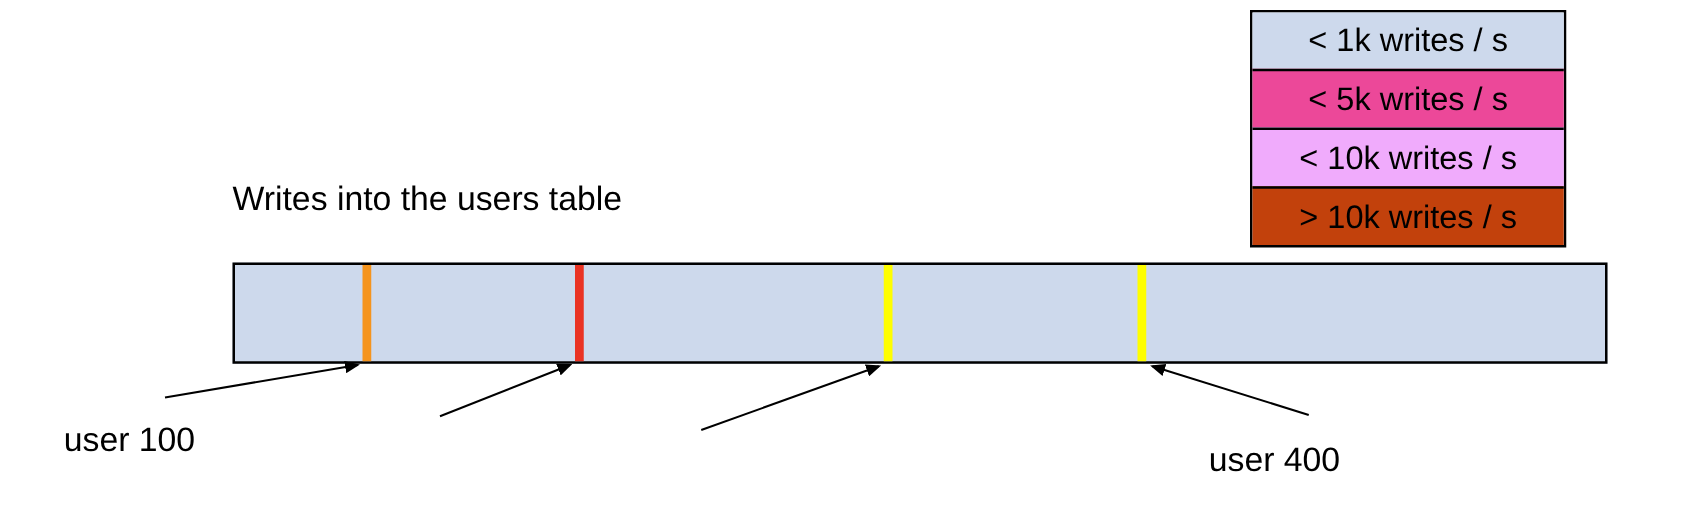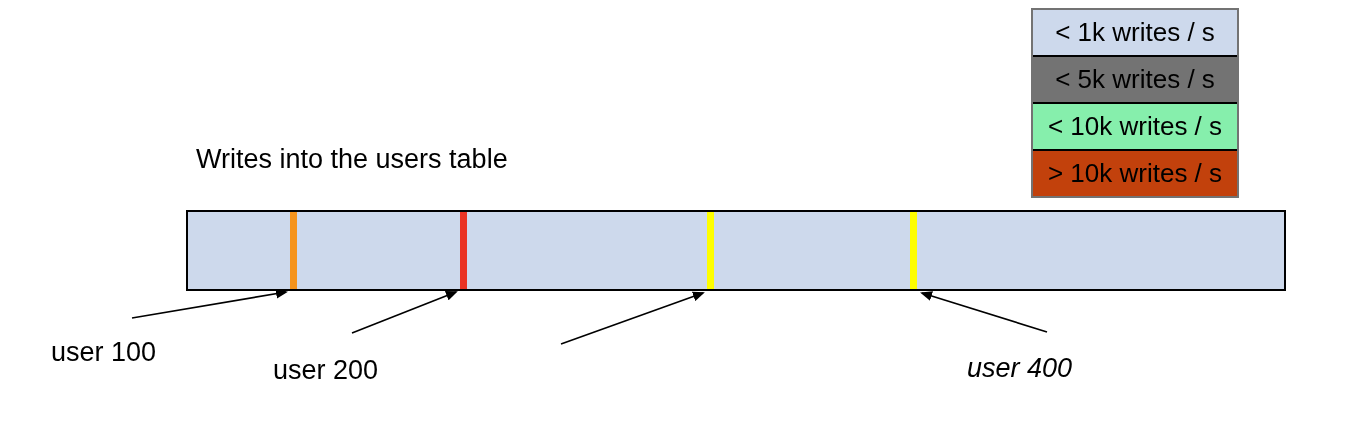--- a/index.html
+++ b/index.html
@@ -13,21 +13,21 @@
   }
   .canvas {
     position: relative;
     width: 1350px;
     height: 422px;
     background: #ffffff;
     overflow: hidden;
   }
   .diagram-title {
     position: absolute;
-    left: 196px;
+    left: 186px;
     top: 143px;
     font-size: 27px;
     line-height: 32px;
     color: #000000;
     white-space: nowrap;
   }
   .shard-bar {
     position: absolute;
     left: 186px;
     top: 210px;
@@ -42,24 +42,24 @@
     top: 0;
     bottom: 0;
     width: 7px;
   }
   .marker-orange { left: 102px; }
   .marker-red    { left: 272px; }
   .marker-yellow-1 { left: 519px; }
   .marker-yellow-2 { left: 722px; }
   .legend {
     position: absolute;
-    left: 1031px;
+    left: 1000px;
     top: 8px;
-    width: 208px;
-    border: 2px solid #737373;
+    width: 253px;
+    border: 2px solid #000000;
     box-sizing: border-box;
   }
   .legend-row {
     height: 45px;
     display: flex;
     align-items: center;
     justify-content: center;
     font-size: 26px;
     white-space: nowrap;
   }
@@ -69,43 +69,43 @@
   .user-label {
     position: absolute;
     font-size: 27px;
     line-height: 30px;
     white-space: nowrap;
     color: #000000;
   }
   .label-user-100 { left: 51px;  top: 337px; text-align: center; }
   .label-user-200 { left: 273px; top: 355px; }
   .label-user-300 { left: 493px; top: 355px; }
-  .label-user-400 { left: 967px; top: 353px; font-style: italic; }
+  .label-user-400 { left: 967px; top: 353px; }
   .arrow-layer {
     position: absolute;
     left: 0;
     top: 0;
     pointer-events: none;
   }
 </style>
 </head>
 <body>
 
 <div class="canvas">
 
   <div class="diagram-title">Writes into the users table</div>
 
   <div class="legend">
     <div class="legend-row" style="background-color: rgb(205, 217, 236);">
       <span>&lt; 1k writes / s</span>
     </div>
-    <div class="legend-row" style="background-color: #737373;">
+    <div class="legend-row" style="background-color: #ec4899;">
       <span>&lt; 5k writes / s</span>
     </div>
-    <div class="legend-row" style="background-color: #86efac;">
+    <div class="legend-row" style="background-color: #f0abfc;">
       <span>&lt; 10k writes / s</span>
     </div>
     <div class="legend-row" style="background-color: #c2410c;">
       <span>&gt; 10k writes / s</span>
     </div>
   </div>
 
   <div class="shard-bar" style="background-color: rgb(205, 217, 236);">
     <div class="marker marker-orange" style="background-color: rgb(245, 148, 29);"></div>
     <div class="marker marker-red" style="background-color: rgb(234, 51, 35);"></div>
@@ -119,16 +119,15 @@
         <path d="M0,0 L12,5 L0,10 Z" fill="#000000"></path>
       </marker>
     </defs>
     <line x1="132" y1="318" x2="286" y2="292" stroke="#000000" stroke-width="1.6" marker-end="url(#arrowhead)"></line>
     <line x1="352" y1="333" x2="456" y2="292" stroke="#000000" stroke-width="1.6" marker-end="url(#arrowhead)"></line>
     <line x1="561" y1="344" x2="703" y2="293" stroke="#000000" stroke-width="1.6" marker-end="url(#arrowhead)"></line>
     <line x1="1047" y1="332" x2="922" y2="293" stroke="#000000" stroke-width="1.6" marker-end="url(#arrowhead)"></line>
   </svg>
 
   <div class="user-label label-user-100">user 100</div>
-  <div class="user-label label-user-200">user 200</div>
   <div class="user-label label-user-400">user 400</div>
 
 </div>
 
 </body></html>

